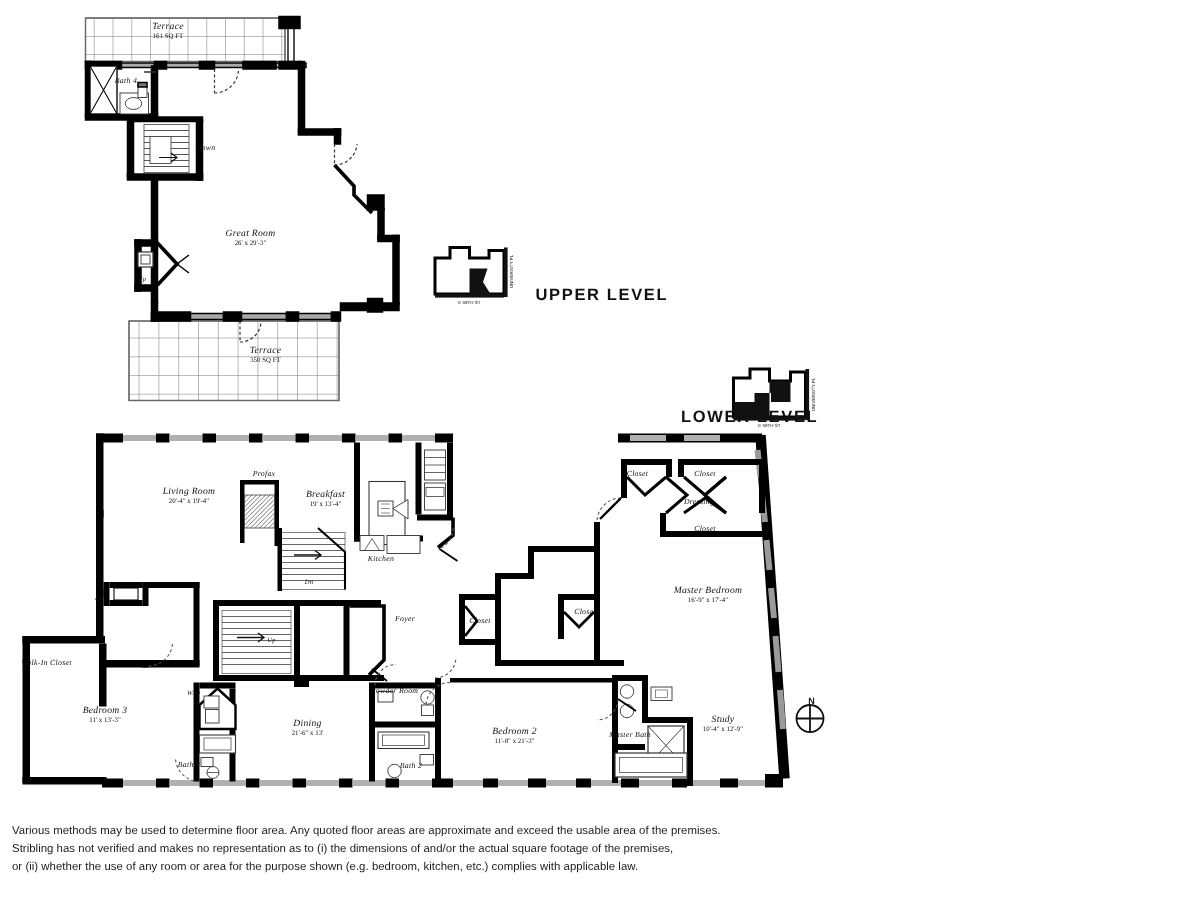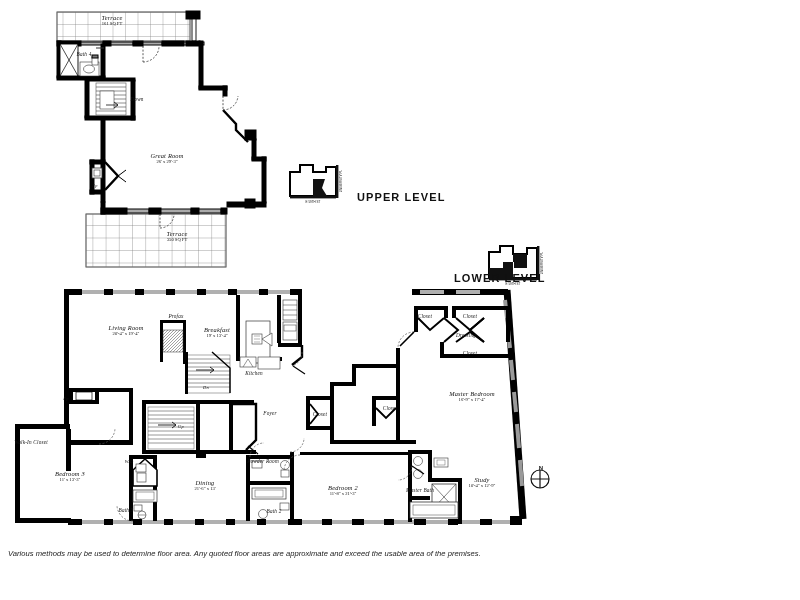--- a/index.html
+++ b/index.html
@@ -25,21 +25,21 @@
     font-style:italic;color:#111;line-height:1.15;
   }
   .room-label .nm{display:block;font-size:6.4px;letter-spacing:.2px;}
   .room-label .dim{display:block;font-size:4.6px;font-style:normal;letter-spacing:0px;}
   .room-label.tiny .nm{font-size:5.2px;}
   .room-label.mini .nm{font-size:4.4px;}
 
   #disclaimer{
     position:absolute;left:8px;top:548px;width:610px;
     font-family:"Liberation Sans", sans-serif;
-    font-size:7.6px;line-height:1.58;color:#1b1b1b;letter-spacing:.02px;font-style:italic;
+    font-size:7.6px;line-height:1.58;color:#1b1b1b;letter-spacing:.02px;
   }
   #disclaimer p{margin:0;}
 
   .compass-wrap{position:absolute;left:528px;top:466px;width:26px;text-align:center;}
   .compass-n{font-family:"Liberation Sans", sans-serif;font-size:6px;font-weight:700;margin-top:-1px;}
 </style>
 </head>
 <body>
 
 <svg id="plan" viewBox="0 0 800 600">
@@ -536,13 +536,15 @@
     <div class="room-label mini" style="left: 166px; top: 385px; width: 80px;">
       <span class="nm">Dn</span>
     </div>
     <div class="room-label mini" style="left: 141px; top: 424px; width: 80px;">
       <span class="nm">Up</span>
     </div>
   </div>
 
 <div id="disclaimer">
   <p>Various methods may be used to determine floor area.  Any quoted floor areas are approximate and exceed the usable area of the premises.</p>
+  <p>Stribling has not verified and makes no representation as to (i) the dimensions of and/or the actual square footage of the premises,</p>
+  <p>or (ii) whether the use of any room or area for the purpose shown (e.g. bedroom, kitchen, etc.) complies with applicable law.</p>
 </div>
 
 </body></html>

